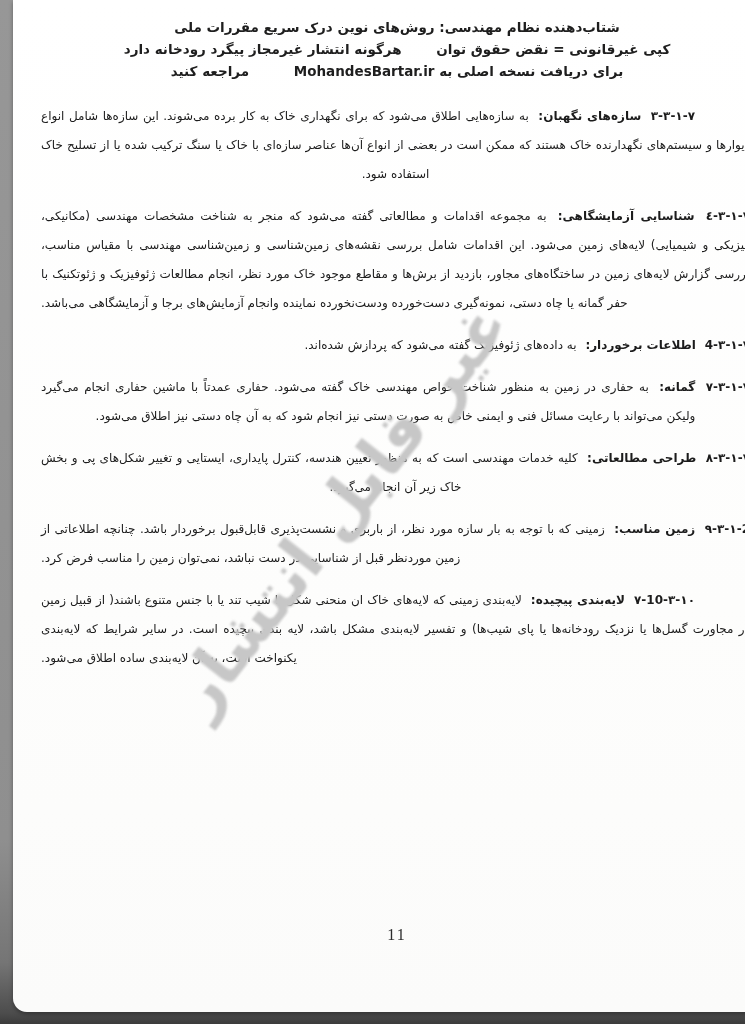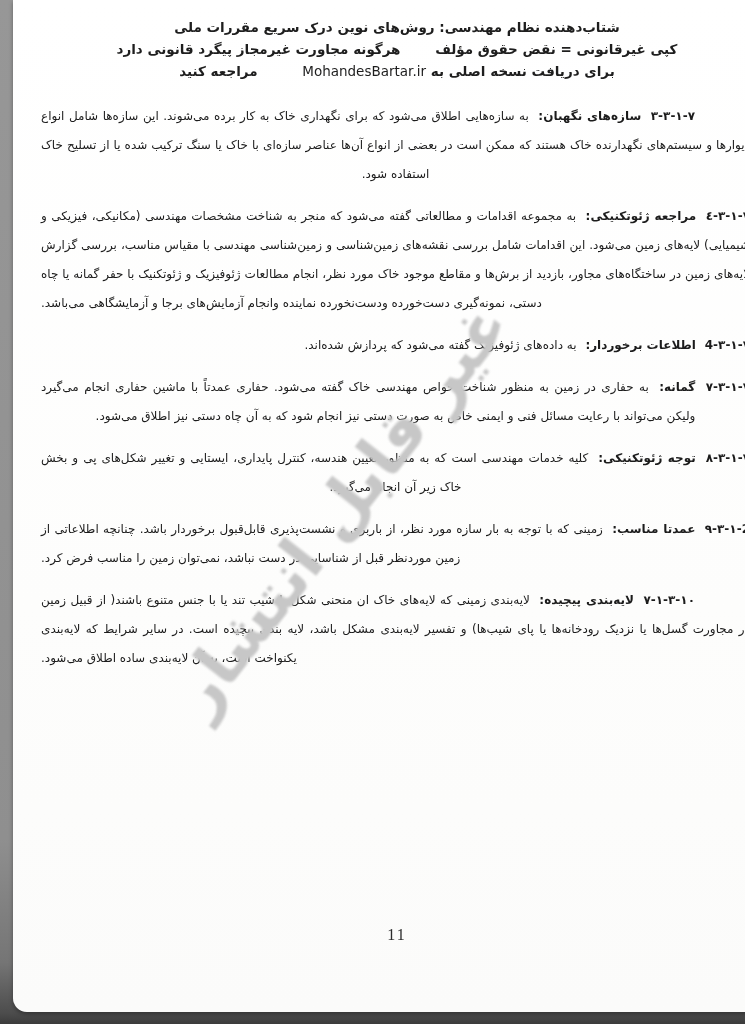--- a/index.html
+++ b/index.html
@@ -35,21 +35,21 @@
     direction:rtl;
   }
   
   .hdr{
     direction:rtl;text-align:center;
     padding:16px 30px 0 30px;
     font-weight:bold;font-size:13.5px;line-height:22px;color:#1e1e1e;
     margin-bottom:20px;
   }
   .hdr .gap{margin-right:30px;}
-  .hdr .latin{font-weight:normal;margin-left:40px;}
+  .hdr .latin{font-weight:bold;margin-left:40px;}
   
   .content{
     direction:rtl;
     padding:0 31px 0 28px;
     font-size:12px;line-height:29px;color:#1c1c1c;
   }
   .para{
     margin:0 0 13px 0;
     text-align:justify;
     text-align-last:left;
@@ -70,71 +70,71 @@
 <body>
 
 <div class="scan">
   <div class="page">
 
     <div class="watermark">غیر قابل انتشار</div>
 
     <div class="hdr">
       <div>شتاب‌دهنده نظام مهندسی: روش‌های نوین درک سریع مقررات ملی</div>
       <div>
-        <span>کپی غیرقانونی = نقض حقوق مؤلف</span>
-        <span class="gap">هرگونه مجاورت غیرمجاز پیگرد قانونی دارد</span>
+        <span>کپی غیرقانونی = نقض حقوق توان</span>
+        <span class="gap">هرگونه انتشار غیرمجاز پیگرد رودخانه دارد</span>
       </div>
       <div>
         <span>برای دریافت نسخه اصلی به</span>
         <span class="latin" dir="ltr">MohandesBartar.ir</span>
         <span>مراجعه کنید</span>
       </div>
     </div>
 
     <div class="content">
 
       <p class="para ll-c inset">
         <span class="secnum" dir="ltr">۳-۳-۱-۷</span>
         <b class="sectitle">سازه‌های نگهبان:</b>
         <span>به سازه‌هایی اطلاق می‌شود که برای نگهداری خاک به کار برده می‌شوند. این سازه‌ها شامل انواع دیوارها و سیستم‌های نگهدارنده خاک هستند که ممکن است در بعضی از انواع آن‌ها عناصر سازه‌ای با خاک یا سنگ ترکیب شده یا از تسلیح خاک استفاده شود.</span>
       </p>
 
       <p class="para">
         <span class="secnum" dir="ltr">٤-۳-۱-۷</span>
-        <b class="sectitle">مراجعه ژئوتکنیکی:</b>
+        <b class="sectitle">شناسایی آزمایشگاهی:</b>
         <span>به مجموعه اقدامات و مطالعاتی گفته می‌شود که منجر به شناخت مشخصات مهندسی (مکانیکی، فیزیکی و شیمیایی) لایه‌های زمین می‌شود. این اقدامات شامل بررسی نقشه‌های زمین‌شناسی و زمین‌شناسی مهندسی با مقیاس مناسب، بررسی گزارش لایه‌های زمین در ساختگاه‌های مجاور، بازدید از برش‌ها و مقاطع موجود خاک مورد نظر، انجام مطالعات ژئوفیزیک و ژئوتکنیک با حفر گمانه یا چاه دستی، نمونه‌گیری دست‌خورده ودست‌نخورده نماینده وانجام آزمایش‌های برجا و آزمایشگاهی می‌باشد.</span>
       </p>
 
 
       <p class="para ll-r">
         <span class="secnum" dir="ltr">4-۳-۱-۷</span>
         <b class="sectitle">اطلاعات برخوردار:</b>
         <span>به داده‌های ژئوفیزیک گفته می‌شود که پردازش شده‌اند.</span>
       </p>
 
       <p class="para ll-c">
         <span class="secnum" dir="ltr">۷-۳-۱-۷</span>
         <b class="sectitle">گمانه:</b>
         <span>به حفاری در زمین به منظور شناخت خواص مهندسی خاک گفته می‌شود. حفاری عمدتاً با ماشین حفاری انجام می‌گیرد ولیکن می‌تواند با رعایت مسائل فنی و ایمنی خاص به صورت دستی نیز انجام شود که به آن چاه دستی نیز اطلاق می‌شود.</span>
       </p>
 
       <p class="para ll-c">
         <span class="secnum" dir="ltr">۸-۳-۱-۷</span>
-        <b class="sectitle">توجه ژئوتکنیکی:</b>
+        <b class="sectitle">طراحی مطالعاتی:</b>
         <span>کلیه خدمات مهندسی است که به منظور تعیین هندسه، کنترل پایداری، ایستایی و تغییر شکل‌های پی و بخش خاک زیر آن انجام می‌گیرد.</span>
       </p>
 
       <p class="para">
         <span class="secnum" dir="ltr">۹-۳-۱-2</span>
-        <b class="sectitle">عمدتا مناسب:</b>
+        <b class="sectitle">زمین مناسب:</b>
         <span>زمینی که با توجه به بار سازه مورد نظر، از باربری و نشست‌پذیری قابل‌قبول برخوردار باشد. چنانچه اطلاعاتی از زمین موردنظر قبل از شناسایی در دست نباشد، نمی‌توان زمین را مناسب فرض کرد.</span>
       </p>
 
       <p class="para inset">
-        <span class="secnum" dir="ltr">۷-۱-۳-۱۰</span>
+        <span class="secnum" dir="ltr">۷-10-۳-۱۰</span>
         <b class="sectitle">لایه‌بندی پیچیده:</b>
         <span>لایه‌بندی زمینی که لایه‌های خاک ان منحنی شکل با شیب تند یا با جنس متنوع باشند( از قبیل زمین در مجاورت گسل‌ها یا نزدیک رودخانه‌ها یا پای شیب‌ها) و تفسیر لایه‌بندی مشکل باشد، لایه بندی پیچیده است. در سایر شرایط که لایه‌بندی یکنواخت است، به آن لایه‌بندی ساده اطلاق می‌شود.</span>
       </p>
 
     </div>
 
     <div class="pagenum">11</div>
 
   </div>
 </div>

